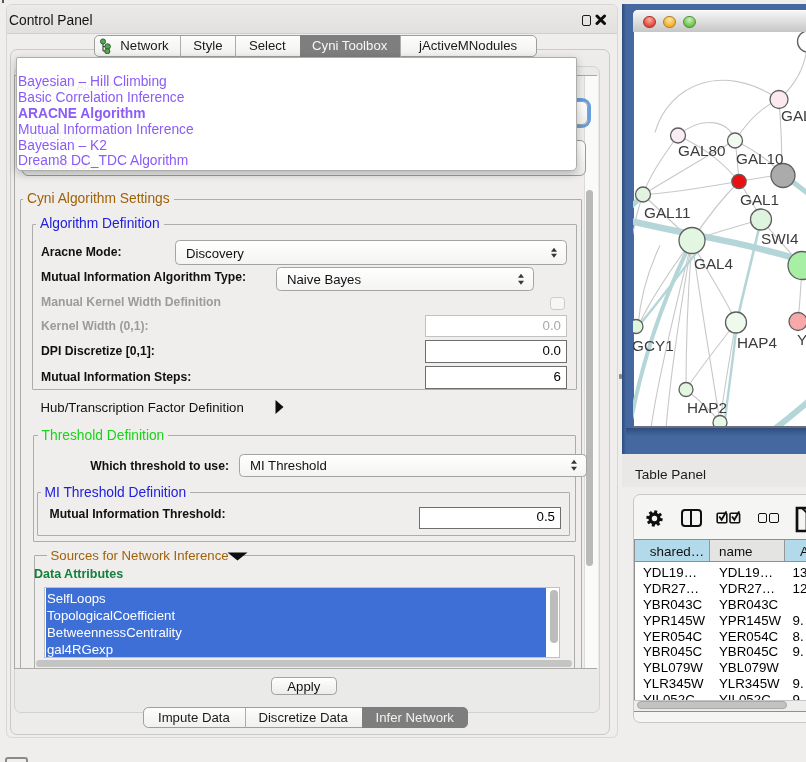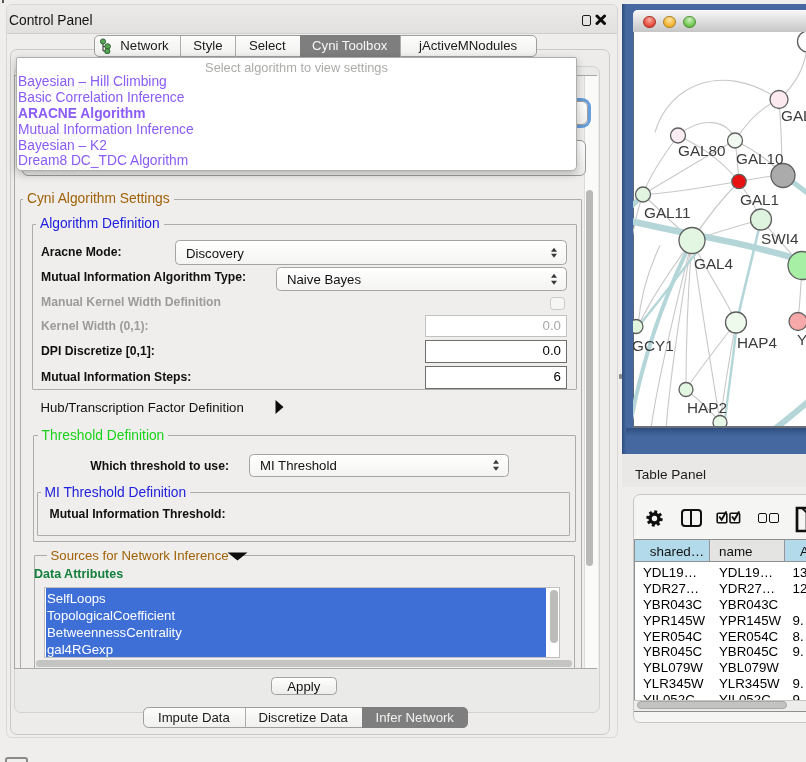--- a/index.html
+++ b/index.html
@@ -68,21 +68,21 @@
 <div class="gt" style="left:36px;top:216.3px;color:#2020DC">Algorithm Definition</div>
 <div class="lbl" style="left:41px;top:245px">Aracne Mode:</div>
 <div class="cmb" style="left:175px;top:240px;width:392px;height:25px">
       <span class="tx">Discovery</span>
       <span class="arw">
         <span class="au"></span>
         <span class="ad"></span>
       </span>
     </div>
 <div class="lbl" style="left:41px;top:269.5px">Mutual Information Algorithm Type:</div>
-<div class="cmb" style="left:276px;top:267px;width:291px;height:24px">
+<div class="cmb" style="left:276px;top:267px;width:258px;height:24px">
       <span class="tx">Naive Bayes</span>
       <span class="arw">
         <span class="au"></span>
         <span class="ad"></span>
       </span>
     </div>
 <div class="lbl dis" style="left:41px;top:295px">Manual Kernel Width Definition</div>
 <div class="abs" style="left:550px;top:297px;width:13px;height:11px;border:1.5px solid #C9C9C7;border-radius:3.5px;background:#F6F6F4"></div>
 <div class="lbl dis" style="left:41px;top:318.5px">Kernel Width (0,1):</div>
 <div class="fld" style="left:425px;top:315px;width:142px;height:22px;border:1px solid #C2C2C0;color:#A9A9A7;line-height:20px">0.0</div>
@@ -92,30 +92,31 @@
 <div class="fld" style="left:425px;top:366px;width:142px;height:23px;border:1.5px solid #6E6E6C;line-height:20px">6</div>
 
 <div class="abs" style="left:40.5px;top:399.5px;font-size:13.2px;color:#111">Hub/Transcription Factor Definition</div>
 <svg class="abs" style="left:274px;top:399px" width="11" height="16" viewBox="0 0 11 16">
       <path d="M1.5 1 L9.5 8 L1.5 15 Z" fill="#0D0D0D"></path>
     </svg>
 
 <div class="grp" style="left:33px;top:435px;width:540.5px;height:105px"></div>
 <div class="gt" style="left:37.6px;top:427.5px;color:#19D319">Threshold Definition</div>
 <div class="lbl" style="left:80px;top:458.5px;width:149px;text-align:right">Which threshold to use:</div>
-<div class="cmb" style="left:249px;top:453.5px;width:260px;height:23px">
+<div class="cmb" style="left:239px;top:453.5px;width:348px;height:23px">
       <span class="tx">MI Threshold</span>
       <span class="arw">
         <span class="au"></span>
         <span class="ad"></span>
       </span>
     </div>
 <div class="grp" style="left:36.5px;top:492px;width:531.5px;height:42px"></div>
 <div class="gt" style="left:40.5px;top:484.5px;color:#2020DC">MI Threshold Definition</div>
 <div class="lbl" style="left:49.5px;top:507px">Mutual Information Threshold:</div>
+<div class="fld" style="left:419px;top:507px;width:142px;height:21.5px;border:1.5px solid #6E6E6C;line-height:18.5px">0.5</div>
 
 <div class="grp" style="left:33.5px;top:555px;width:539.5px;height:112px"></div>
 <div class="gt" style="left:46.5px;top:547.5px;font-size:13.2px">Sources for Network Inference</div>
 <svg class="abs" style="left:227px;top:551.5px" width="21" height="9" viewBox="0 0 21 9">
       <path d="M0.5 0.5 L20.5 0.5 L10.5 8.5 Z" fill="#0D0D0D"></path>
     </svg>
 <div class="abs b" style="left:34px;top:566.5px;font-size:12.5px;color:#15803d">Data Attributes</div>
 
 <div class="abs" style="left:44px;top:586.5px;width:516px;height:71px;background:#FFF;border:1px solid #C0C0BE;box-sizing:border-box"></div>
 <div class="abs" style="left:45.5px;top:588px;width:500px;height:68.5px;background:#3E6FD7"></div>
@@ -287,19 +288,18 @@
     </div>
 
 <div class="abs" style="left:634px;top:700px;width:172px;height:10px;background:#EDEDEB;border-top:1px solid #C6C6C4"></div>
 <div class="abs" style="left:637px;top:700.5px;width:150px;height:8.5px;background:#C3C3C1;border:1px solid #A8A8A6;border-radius:5px;box-sizing:border-box"></div>
 <div class="abs" style="left:634px;top:710.5px;width:172px;height:1px;background:#8F8F8F"></div>
 
 <div class="abs" style="left:16px;top:57px;width:561px;height:114px;background:#FFF;border:1px solid #ADADAB;border-radius:2px 2px 5px 5px;box-shadow:0 3px 8px rgba(0,0,0,0.25);box-sizing:border-box"></div>
 <div class="abs" style="left:26px;top:80px;font-size:11.5px;color:#777;opacity:0.10">Inference Algorithm:</div>
 <div class="abs" style="left:28px;top:130px;font-size:11.5px;color:#777;opacity:0.10">Table Data</div>
 <div class="abs" style="left:27px;top:159px;font-size:11.5px;color:#777;opacity:0.10">1-galfiltered.sif</div>
-<div class="abs" style="left:16px;top:60px;width:561px;text-align:center;font-size:12.8px;color:#ABABA9">Select algorithm to view settings</div>
 <div class="ditem" style="top:73.5px">Bayesian – Hill Climbing</div>
 <div class="ditem" style="top:89.5px">Basic Correlation Inference</div>
 <div class="ditem b" style="top:105.5px">ARACNE Algorithm</div>
 <div class="ditem" style="top:121.5px">Mutual Information Inference</div>
 <div class="ditem" style="top:137.5px">Bayesian – K2</div>
 <div class="ditem" style="top:153.3px">Dream8 DC_TDC Algorithm</div>
 </div>
 </body></html>

